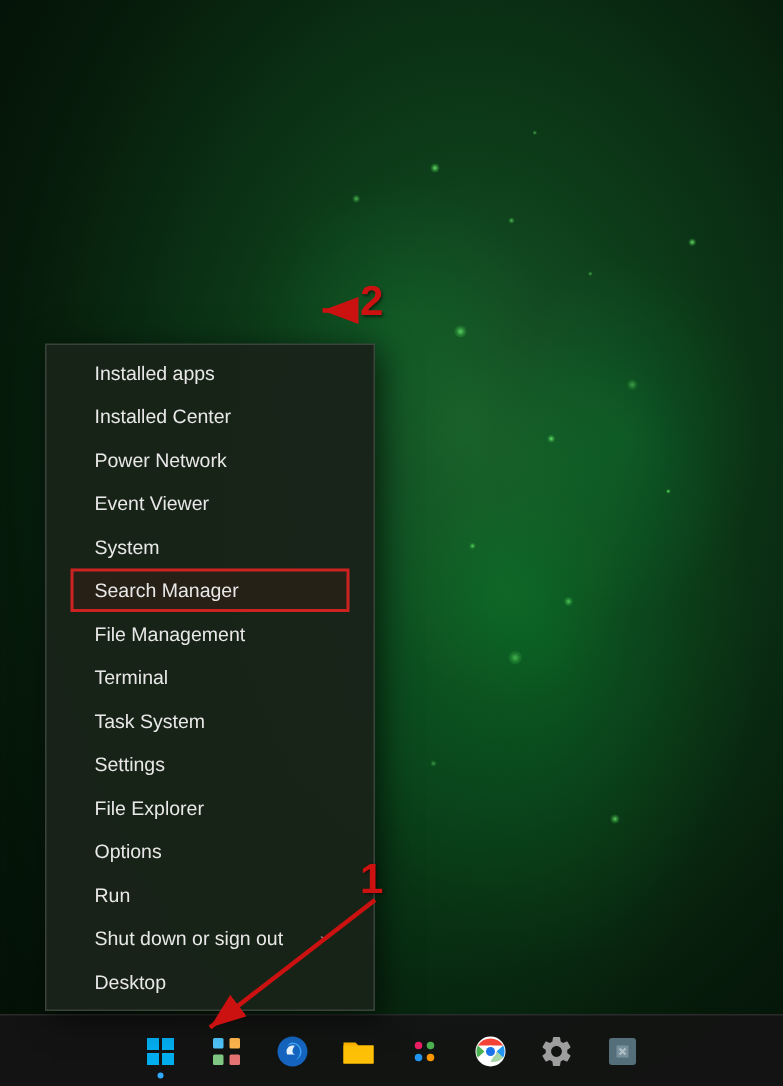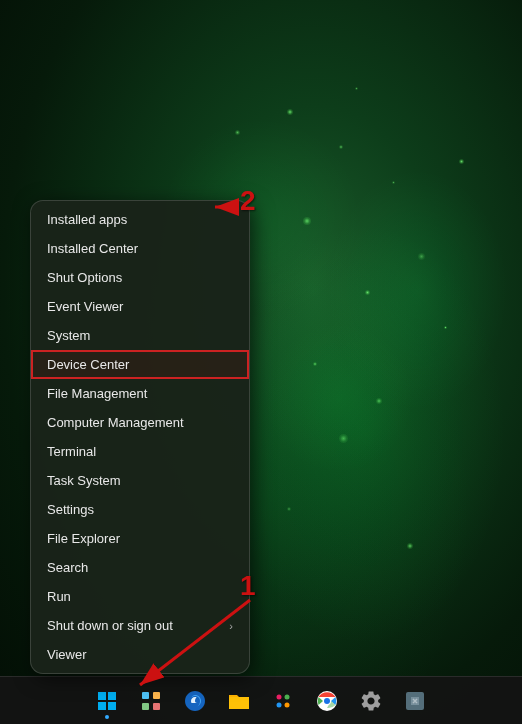--- a/index.html
+++ b/index.html
@@ -80,22 +80,22 @@
     }
 
     
     .context-menu {
       position: absolute;
       left: 30px;
       bottom: 50px;
       width: 220px;
       background: rgba(25, 35, 25, 0.97);
       border: 1px solid rgba(255,255,255,0.15);
-      border-radius: 13px;
-      padding: 4px 0;
+      border-radius: 0;
+      padding: 4px 16px;
       box-shadow: 4px 4px 20px rgba(0,0,0,0.6);
       z-index: 100;
     }
 
     .menu-item {
       display: flex;
       align-items: center;
       justify-content: space-between;
       padding: 7px 16px;
       color: #e8e8e8;
@@ -167,61 +167,58 @@
 </div>
 
 <div class="context-menu" id="context-menu-el">
 <div class="menu-item">
       <span>Installed apps</span>
     </div>
     <div class="menu-item">
       <span>Installed Center</span>
     </div>
     <div class="menu-item">
-      <span>Shut Options</span>
+      <span>Power Network</span>
     </div>
     <div class="menu-item">
       <span>Event Viewer</span>
     </div>
     <div class="menu-item">
       <span>System</span>
     </div>
     <div class="menu-item highlighted">
-      <span>Device Center</span>
+      <span>Search Manager</span>
     </div>
     <div class="menu-item">
       <span>File Management</span>
     </div>
     <div class="menu-item">
-      <span>Computer Management</span>
-    </div>
-    <div class="menu-item">
       <span>Terminal</span>
     </div>
     <div class="menu-item">
       <span>Task System</span>
     </div>
     <div class="menu-item">
       <span>Settings</span>
     </div>
     <div class="menu-item">
       <span>File Explorer</span>
     </div>
     <div class="menu-item">
-      <span>Search</span>
+      <span>Options</span>
     </div>
     <div class="menu-item">
       <span>Run</span>
     </div>
     <div class="menu-item">
       <span>Shut down or sign out</span>
       <span class="chevron">›</span>
     </div>
     <div class="menu-item">
-      <span>Viewer</span>
+      <span>Desktop</span>
     </div>
   </div>
 
 <div class="annotation" style="left: 240px; top: 185px;">
   <span class="annotation-number">2</span>
 </div>
 
 <div class="annotation" style="left: 240px; top: 570px;">
   <span class="annotation-number">1</span>
 </div>

